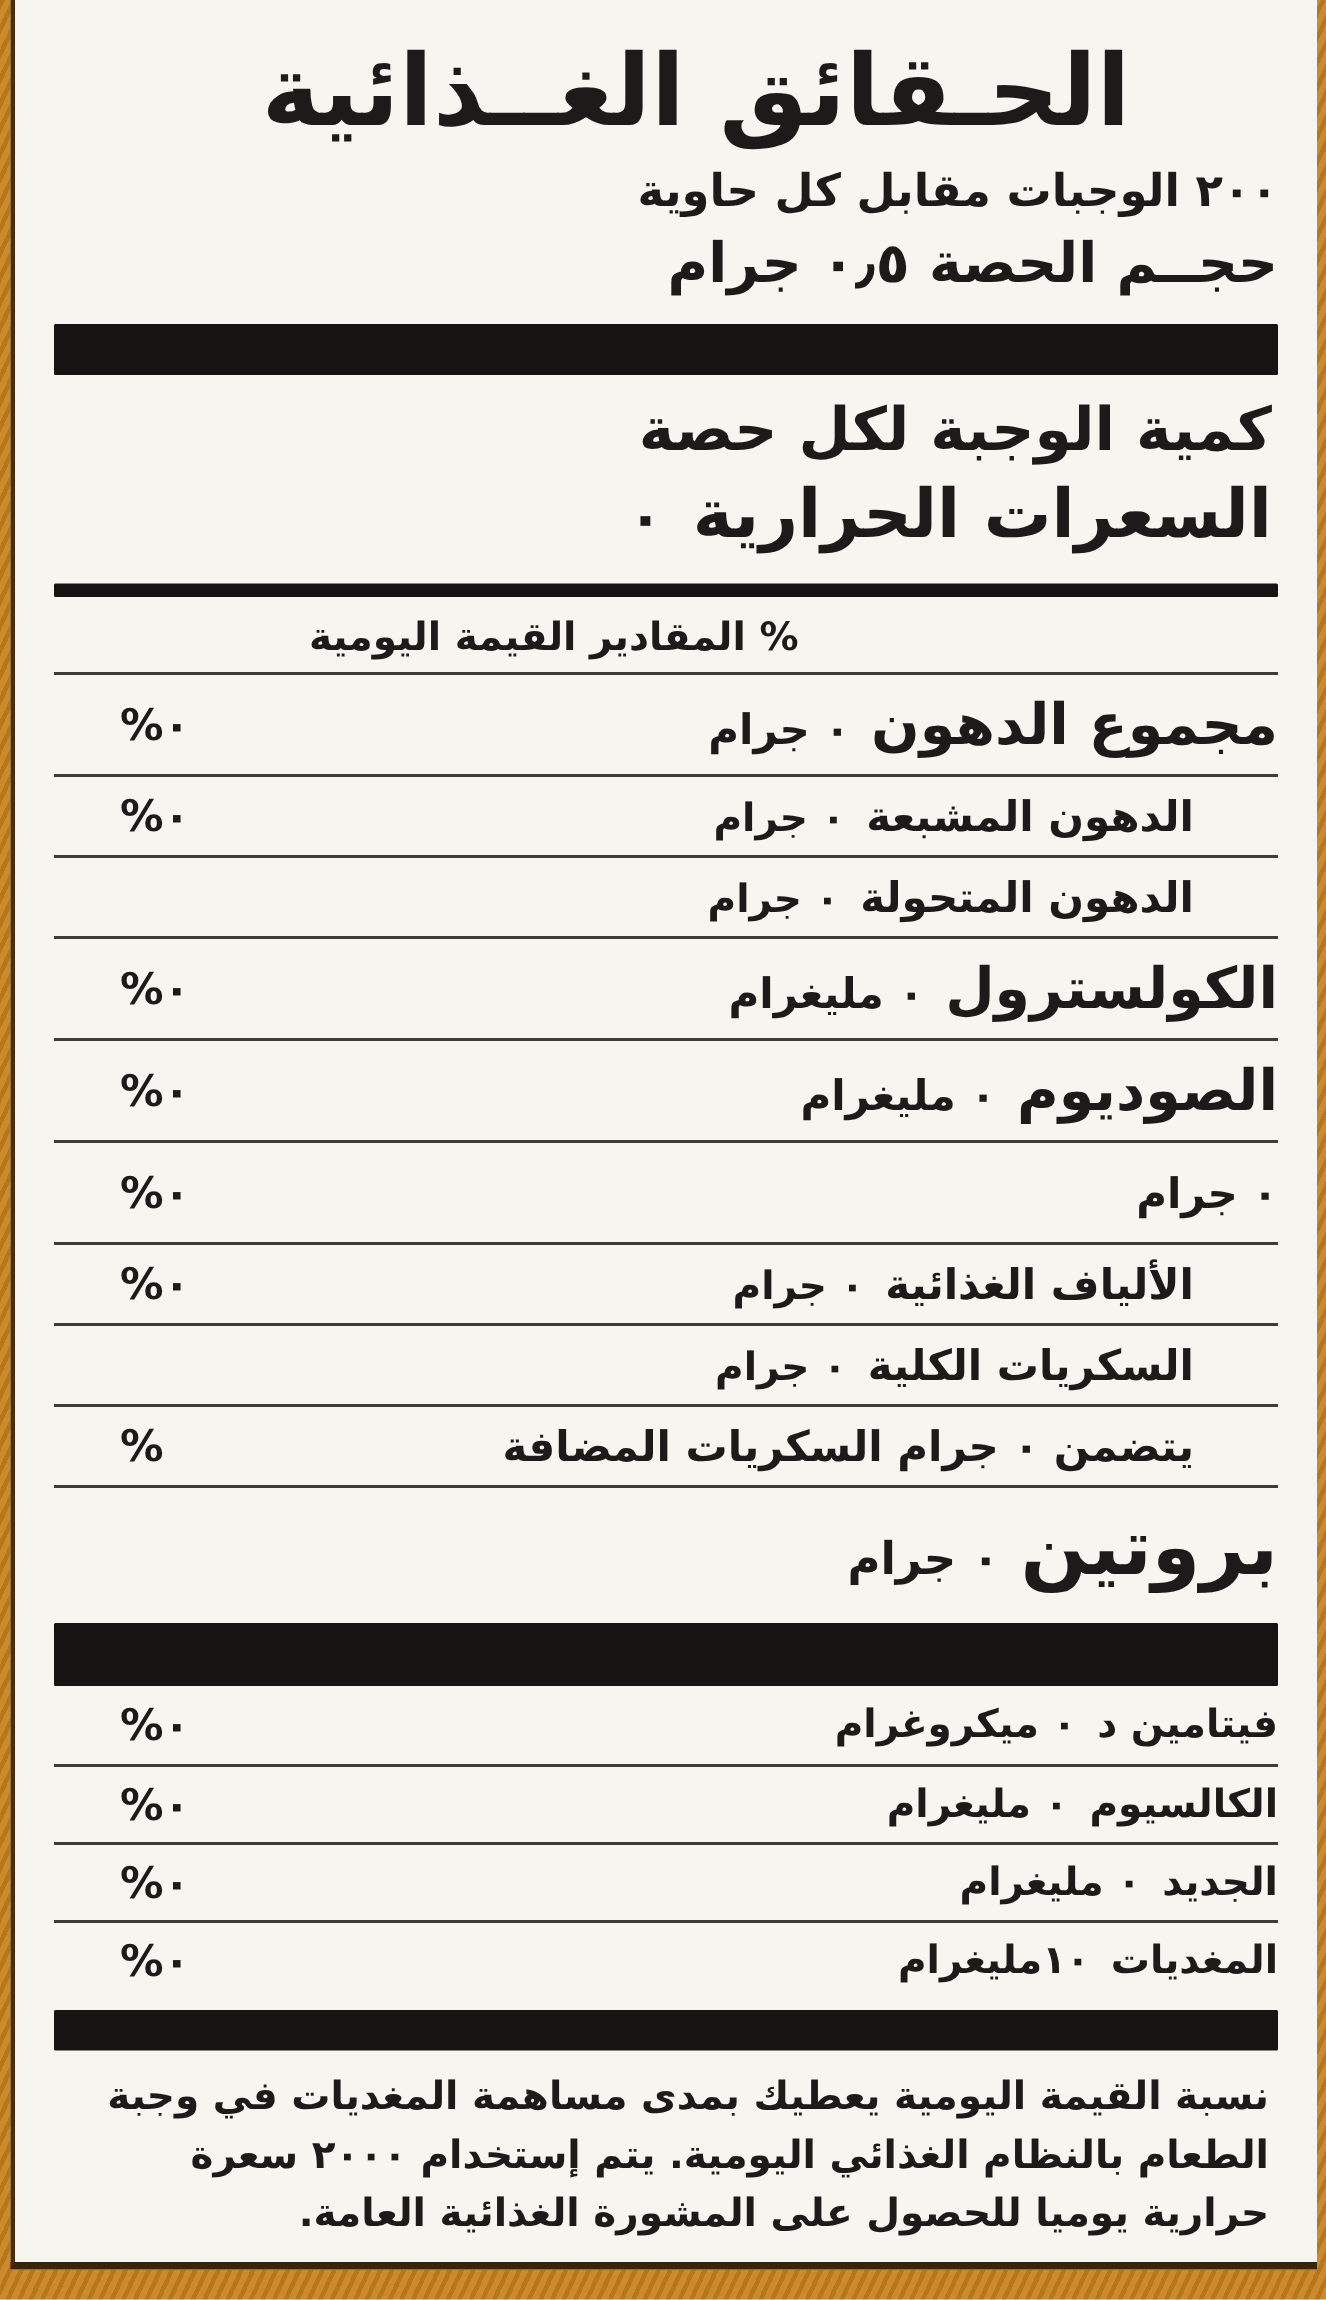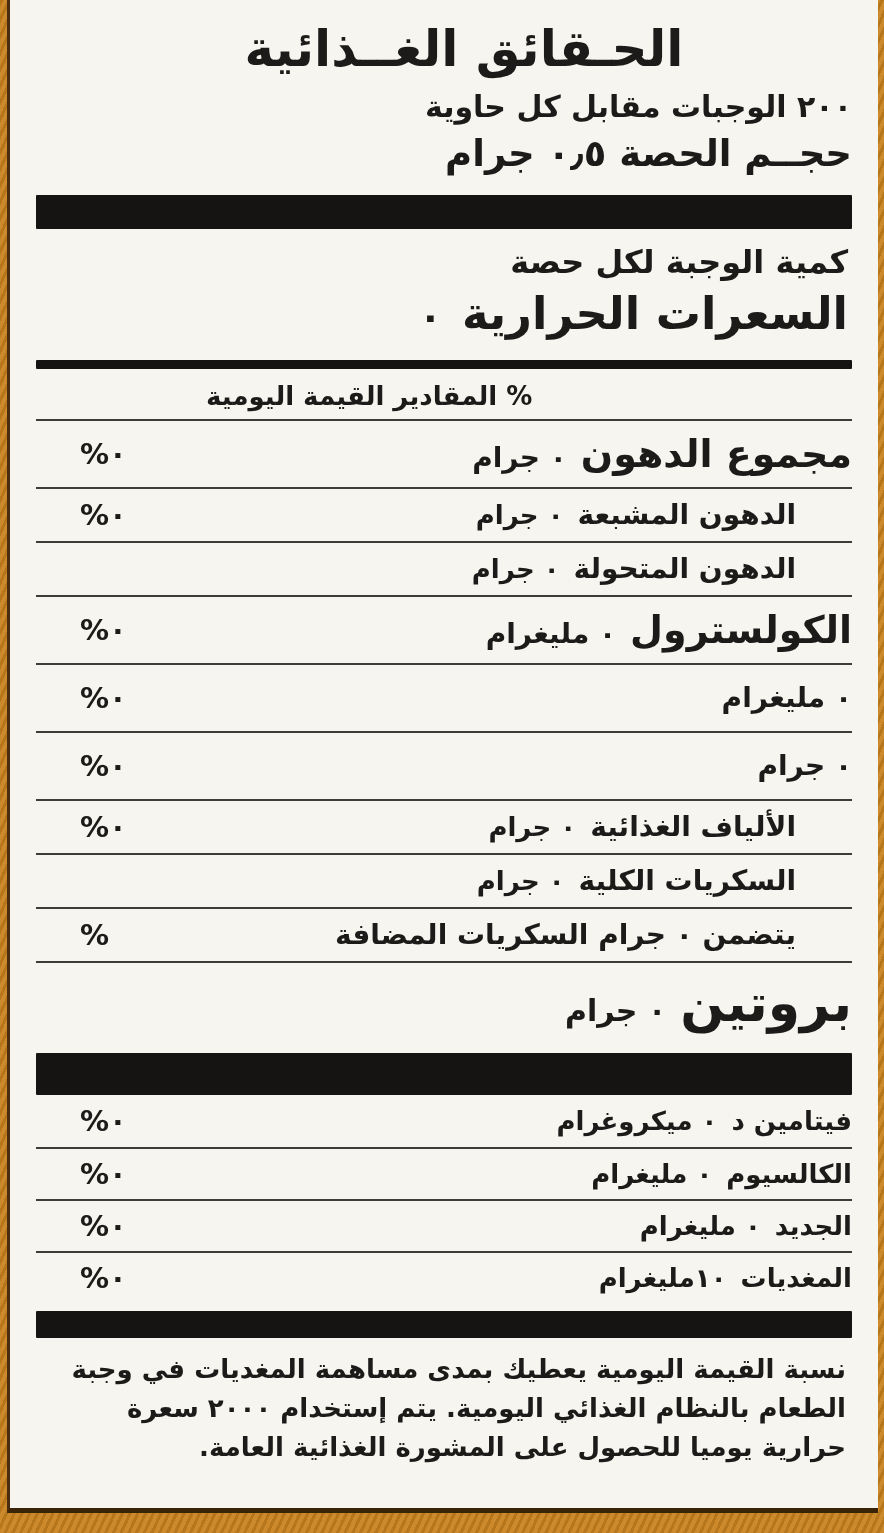--- a/index.html
+++ b/index.html
@@ -18,34 +18,34 @@
     background:#f7f5f0;
     border-left:3px solid #4a2c10;
     border-bottom:5px solid #3a2408;
     color:#1d1b19;
     direction:rtl;
     padding:10px 26px 8px 26px;
     overflow:hidden;
   }
   .title {
     text-align:center;
-    font-size:50px;
+    font-size:66px;
     font-weight:bold;
     letter-spacing:1px;
     line-height:1.35;
     padding:6px 0 2px 40px;
   }
   .serving-line  { text-align:right; font-size:30px; font-weight:bold; line-height:1.42; }
   .serving-size  { font-size:37px; }
   .bar   { background:#161412; border-radius:1px; }
   .bar-1 { height:34px; margin:14px 0 8px 0; }
   .bar-mid { height:9px;  margin:10px 0 6px 0; }
   .bar-2 { height:42px; margin:10px 0 0 0; }
   .bar-3 { height:27px; margin:8px 0 10px 0; }
-  .amount-per-serving { font-size:32px; font-weight:bold; padding:6px 4px 0 0; }
+  .amount-per-serving { font-size:40px; font-weight:bold; padding:6px 4px 0 0; }
   .calories-row {
     display:flex; align-items:baseline; gap:20px;
     font-weight:bold; padding:6px 4px 10px 0;
   }
   .calories-row .cal-name  { font-size:45px; }
   .calories-row .cal-value { font-size:38px; }
   .dv-header {
     text-align:left;
     font-size:26px;
     font-weight:bold;
@@ -137,20 +137,21 @@
   <div class="row row-main">
     <span class="nl">
       <span class="n-name">الكولسترول</span>
       <span class="n-amount">٠ مليغرام</span>
     </span>
     <span class="dv">%٠</span>
   </div>
 
   <div class="row row-main">
     <span class="nl">
+      <span class="n-name">الصوديوم</span>
       <span class="n-amount">٠ مليغرام</span>
     </span>
     <span class="dv">%٠</span>
   </div>
 
   <div class="row row-main">
     <span class="nl">
       <span class="n-amount">٠ جرام</span>
     </span>
     <span class="dv">%٠</span>

